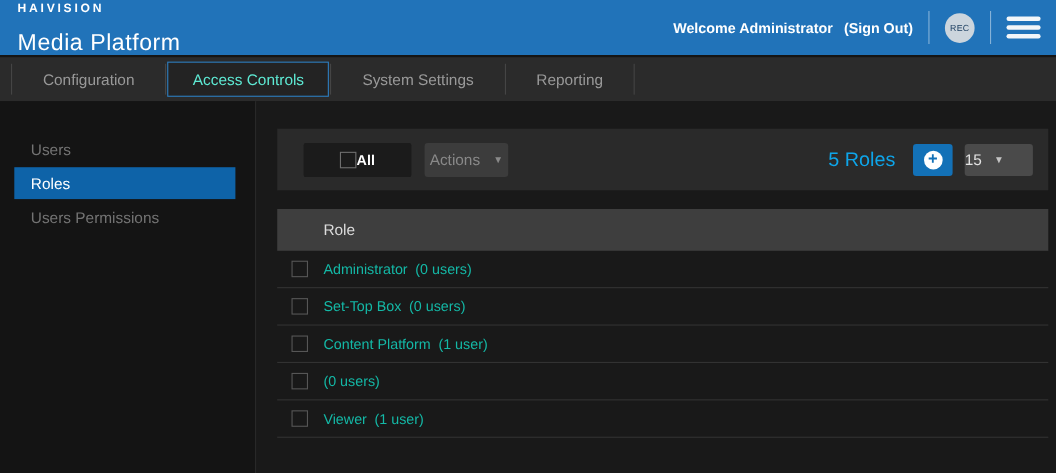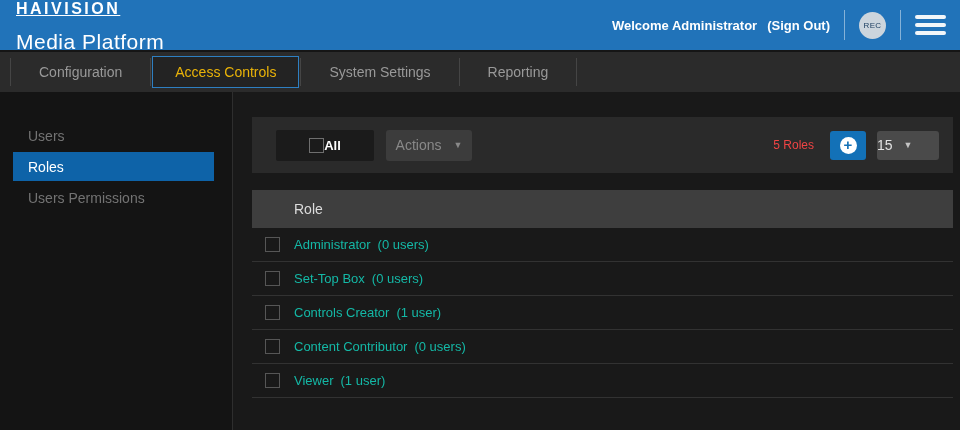--- a/index.html
+++ b/index.html
@@ -12,22 +12,22 @@
   .app { width: 960px; height: 430px; display: flex; flex-direction: column; }
 
   
   .header {
     height: 50px; background: #2173b9; flex: 0 0 50px;
     display: flex; align-items: center; justify-content: space-between;
     padding: 0 14px 0 16px;
   }
   .brand { line-height: 1; padding-top: 2px; }
   .brand-top {
-    color: #ffffff; font-size: 16px; font-weight: bold;
-    letter-spacing: 2.5px; margin-bottom: 14px; text-decoration: underline;
+    color: #ffffff; font-size: 11px; font-weight: bold;
+    letter-spacing: 2.5px; margin-bottom: 14px;
   }
   .brand-bottom {
     color: #ffffff; font-size: 21px; font-weight: 400; letter-spacing: 0.5px;
   }
   .header-right { display: flex; align-items: center; height: 100%; text-align: right; }
   .welcome { color: #ffffff; font-size: 13px; font-weight: bold; }
   .signout { color: #ffffff; font-size: 13px; font-weight: bold; margin-left: 10px; cursor: pointer; text-decoration: none; }
   .hdr-divider { width: 1px; height: 30px; background: rgba(255,255,255,0.45); margin: 0 14px; }
   .rec-badge {
     width: 27px; height: 27px; border-radius: 50%;
@@ -45,21 +45,21 @@
     border-top: 2px solid #151515;
     display: flex; align-items: center; padding-left: 10px;
   }
   .tab-sep { width: 1px; height: 28px; background: #454545; }
   .tab {
     height: 32px; display: flex; align-items: center;
     padding: 0 26px; font-size: 14px; color: #999999;
     cursor: pointer; border: 1px solid transparent; margin: 0 1px;
   }
   .tab.active {
-    color: #eab308; background: #232323;
+    color: #5eead4; background: #232323;
     border: 1px solid #2e7fc1; padding: 0 22px;
   }
 
   
   .body { flex: 1; display: flex; min-height: 0; }
 
   .sidebar {
     width: 233px; flex: 0 0 233px; background: #141414;
     border-right: 1px solid #2e2e2e; padding-top: 27px;
   }
@@ -82,27 +82,27 @@
     width: 98px; height: 31px; background: #1b1b1b;
     display: flex; align-items: center; justify-content: center; 
     border-radius: 2px;
   }
   .checkbox {
     width: 15px; height: 15px; border: 1px solid #6e6e6e;
     background: transparent; display: inline-block; flex: 0 0 15px;
   }
   .all-label { color: #ffffff; font-size: 13px; font-weight: bold; }
   .actions-btn {
-    margin-left: 12px; width: 86px; height: 31px; background: #3c3c3c;
+    margin-left: 12px; width: 76px; height: 31px; background: #3c3c3c;
     border-radius: 3px; display: flex; align-items: center; justify-content: center; gap: 12px;
     color: #898989; font-size: 14px; cursor: default;
   }
   .caret { font-size: 9px; line-height: 1; }
   .spacer { flex: 1; }
-  .count-label { color: #ef4444; font-size: 12px; margin-right: 16px; }
+  .count-label { color: #0ea5e9; font-size: 18px; margin-right: 16px; }
   .add-btn {
     width: 36px; height: 29px; background: #1371b7; border-radius: 3px;
     display: flex; align-items: center; justify-content: center;
   }
   .plus-circle {
     width: 17px; height: 17px; border-radius: 50%; background: #ffffff;
     color: #1371b7; font-size: 15px; font-weight: bold; line-height: 16px;
     text-align: center; display: block;
   }
   .pagesize-btn {
@@ -201,26 +201,25 @@
           <span class="role-name">Administrator</span>
           <span class="role-count">(0 users)</span>
         </div>
         <div class="row">
           <span class="checkbox"></span>
           <span class="role-name">Set-Top Box</span>
           <span class="role-count">(0 users)</span>
         </div>
         <div class="row">
           <span class="checkbox"></span>
-          <span class="role-name">Controls Creator</span>
+          <span class="role-name">Content Platform</span>
           <span class="role-count">(1 user)</span>
         </div>
         <div class="row">
           <span class="checkbox"></span>
-          <span class="role-name">Content Contributor</span>
           <span class="role-count">(0 users)</span>
         </div>
         <div class="row">
           <span class="checkbox"></span>
           <span class="role-name">Viewer</span>
           <span class="role-count">(1 user)</span>
         </div>
       </div>
 
     </main>

